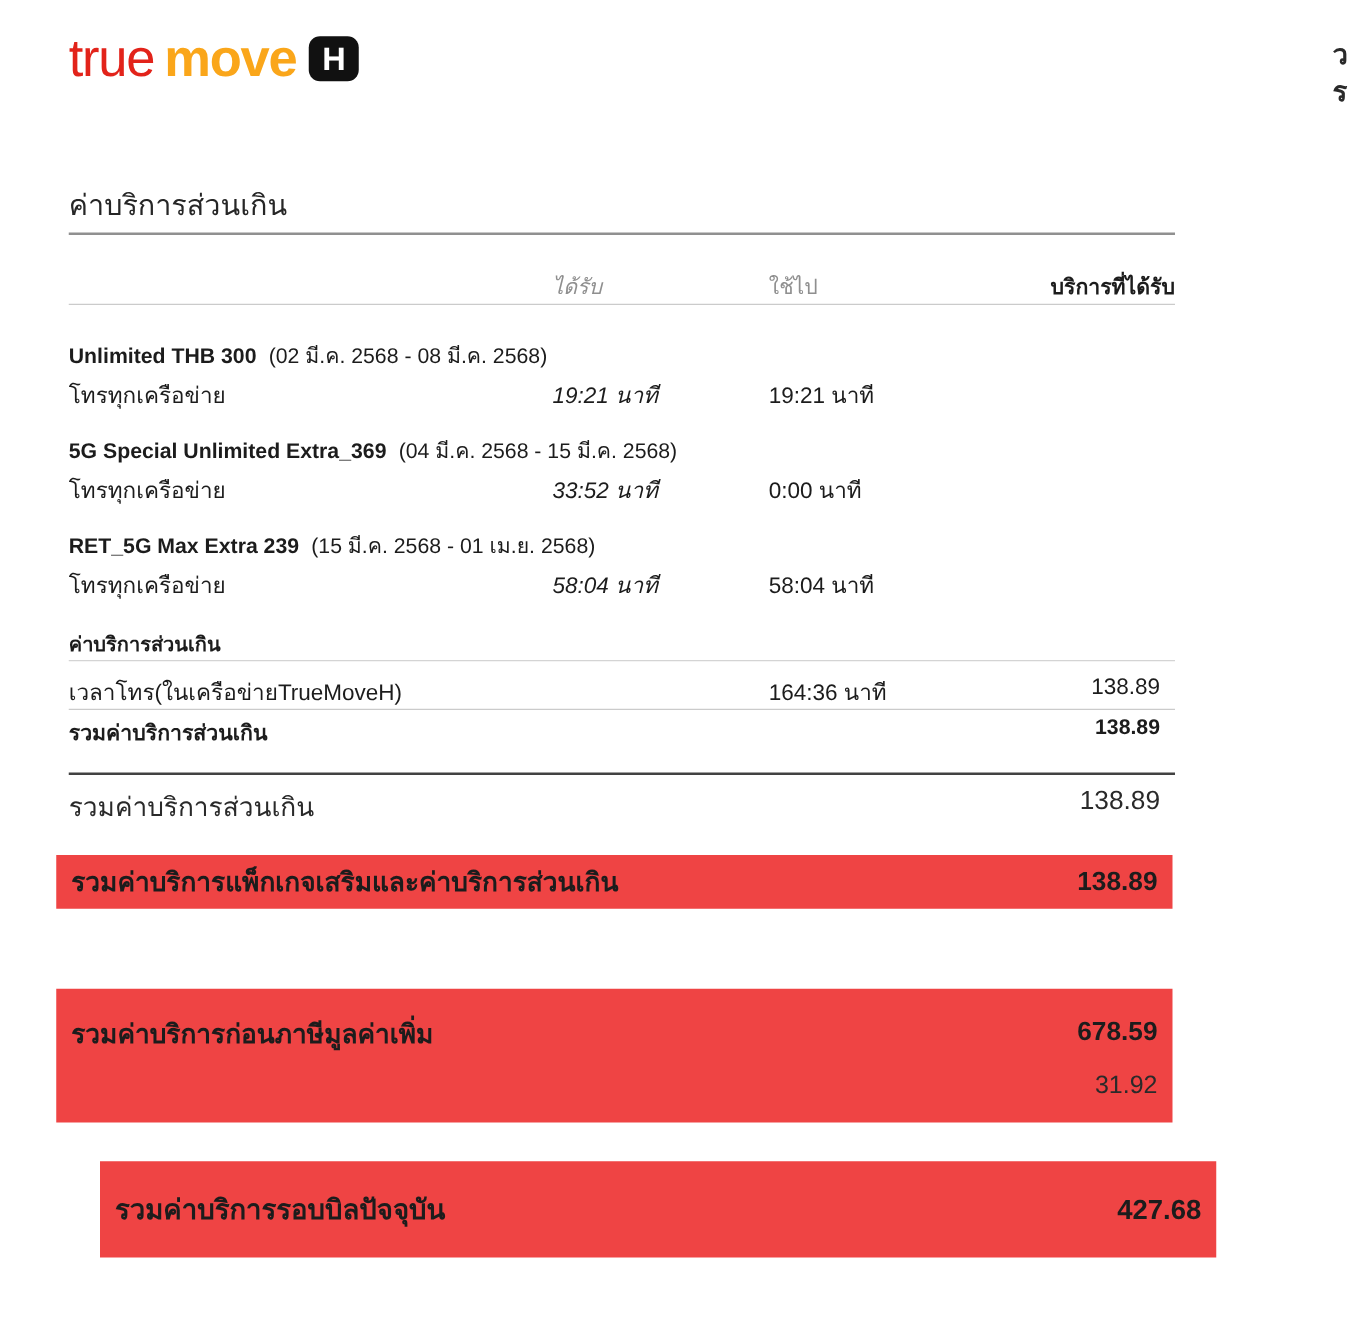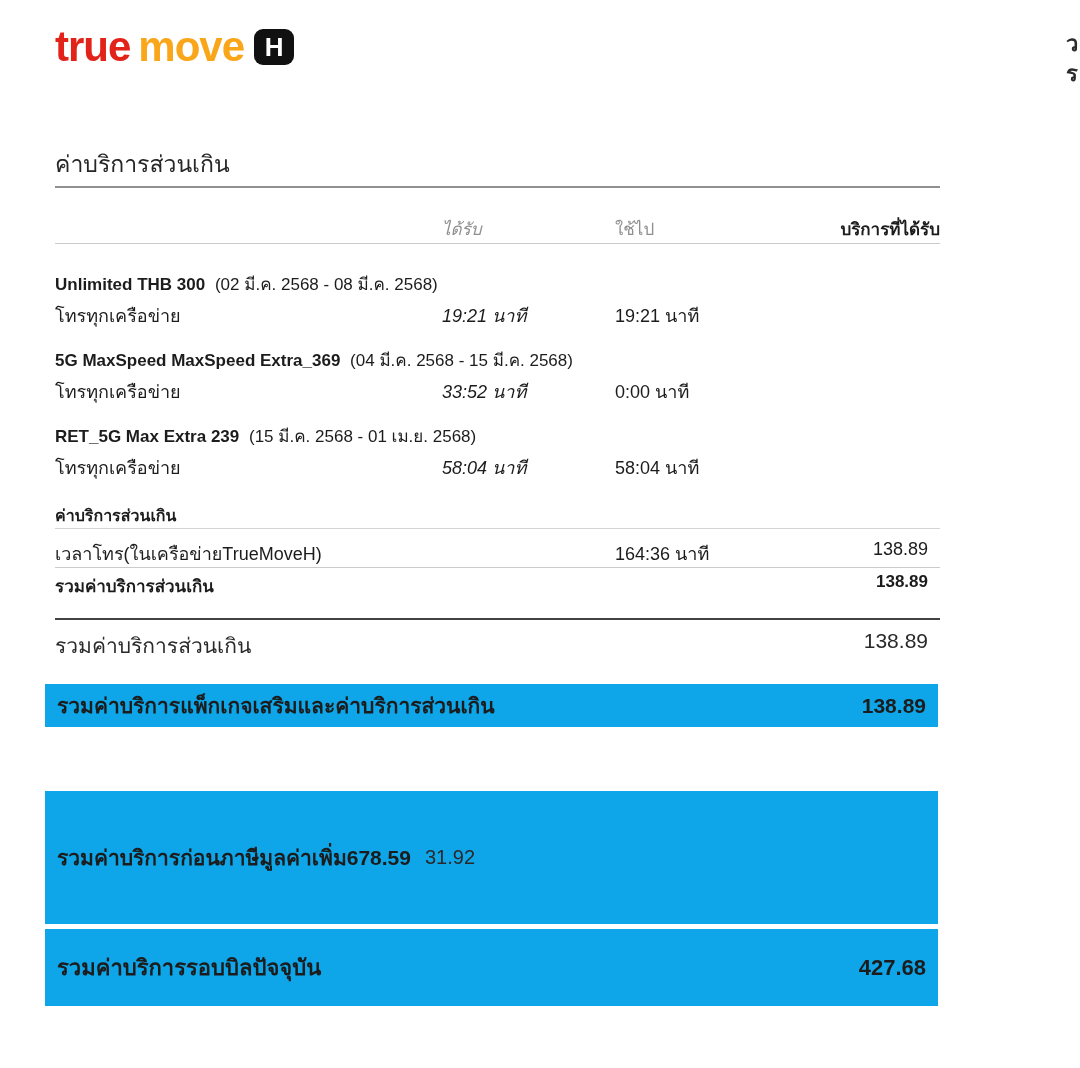--- a/index.html
+++ b/index.html
@@ -8,21 +8,21 @@
     position:relative;
     background:#ffffff;
     overflow:hidden;
     font-family:"Liberation Sans","DejaVu Sans",sans-serif;
     color:#1c1c1c;
     -webkit-font-smoothing:antialiased;
   }
   
   .logo { position:absolute; left:55px; top:26px; display:flex; align-items:center; }
   .logo-true {
-    color:#e2231a; font-size:42px; font-weight:700; letter-spacing:-1px; line-height:1;text-align:center;
+    color:#e2231a; font-size:42px; font-weight:400; letter-spacing:-1px; line-height:1;text-align:center;
   }
   .logo-move {
     color:#faa61a; font-size:42px; font-weight:800; letter-spacing:-1px; line-height:1; margin-left:8px;
   }
   .logo-h {
     margin-left:10px; width:40px; height:36px; background:#111111; border-radius:9px;
     color:#ffffff; font-size:26px; font-weight:800; display:flex; align-items:center; justify-content:center;
   }
   
   .edge-frag { position:absolute; left:1066px; width:40px; font-size:22px; font-weight:700; color:#2a2a2a; white-space:nowrap; }
@@ -49,30 +49,30 @@
   .data { font-size:18px; }
   .pkg1 { top:270px; } .dat1 { top:301px; }
   .pkg2 { top:346px; } .dat2 { top:377px; }
   .pkg3 { top:422px; } .dat3 { top:453px; }
   .excess-head { top:503px; font-size:16px; font-weight:700; }
   .excess-row  { top:539px; font-size:18px; }
   .subtotal    { top:572px; font-size:17px; font-weight:700; }
   .grand       { top:629px; font-size:21px; color:#2a2a2a; }
   
   .band {
-    position:absolute; left:45px; width:893px; background:#0ea5e9;
+    position:absolute; left:45px; width:893px; background:#ef4444;
     display:flex; align-items:center; padding:0 12px;
   }
   .band .spacer { flex:1; }
   .band1 { top:684px; height:43px; font-size:21px; font-weight:700; }
-  .band2 { top:791px; height:133px; align-items:stretch; gap:14px; }
+  .band2 { top:791px; height:107px; flex-direction:column; align-items:stretch; justify-content:center; gap:14px; }
   .band2 .brow { display:flex; align-items:center; }
   .brow-a { font-size:21px; font-weight:700; }
   .brow-b { font-size:20px; font-weight:400; color:#2a2a2a; }
-  .band3 { top:929px; height:77px; font-size:22px; font-weight:700; }
+  .band3 { top:929px; height:77px; font-size:22px; font-weight:700;margin-left:35px; }
 </style>
 </head>
 <body>
 
 <header class="logo">
   <span class="logo-true">true</span>
   <span class="logo-move">move</span>
   <span class="logo-h">H</span>
 </header>
 
@@ -95,21 +95,21 @@
     <span class="bold">Unlimited THB 300</span>
     <span class="period">(02 มี.ค. 2568 - 08 มี.ค. 2568)</span>
   </div>
   <div class="row data dat1">
     <span>โทรทุกเครือข่าย</span>
     <span class="c2">19:21 นาที</span>
     <span class="c3">19:21 นาที</span>
   </div>
 
   <div class="row pkg pkg2">
-    <span class="bold">5G MaxSpeed MaxSpeed Extra_369</span>
+    <span class="bold">5G Special Unlimited Extra_369</span>
     <span class="period">(04 มี.ค. 2568 - 15 มี.ค. 2568)</span>
   </div>
   <div class="row data dat2">
     <span>โทรทุกเครือข่าย</span>
     <span class="c2">33:52 นาที</span>
     <span class="c3">0:00 นาที</span>
   </div>
 
   <div class="row pkg pkg3">
     <span class="bold">RET_5G Max Extra 239</span>

